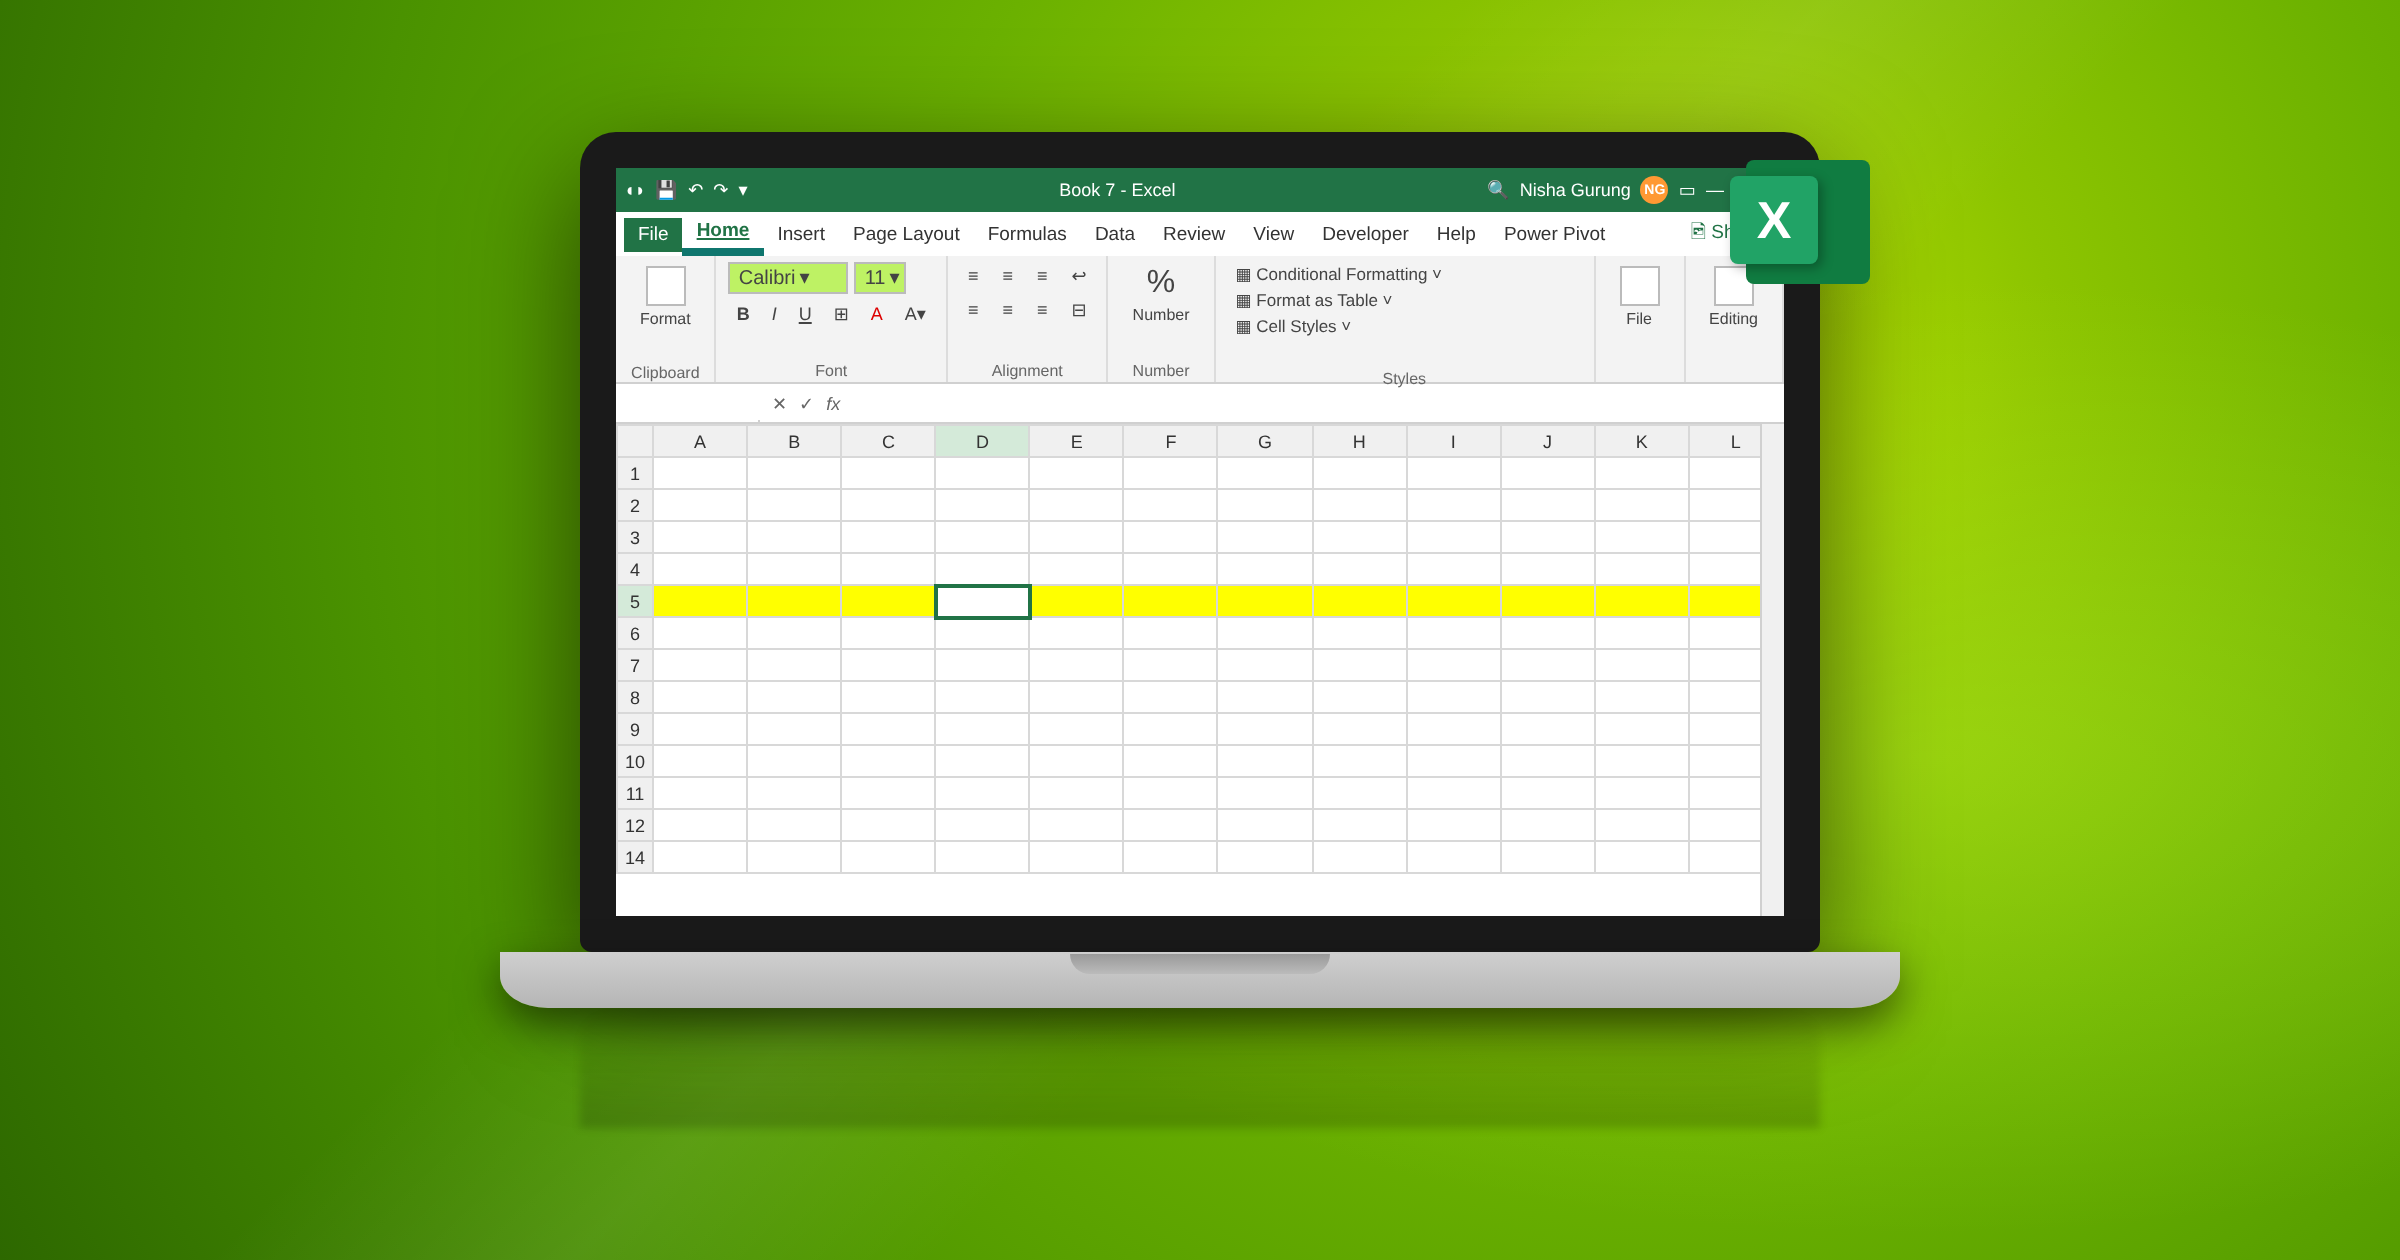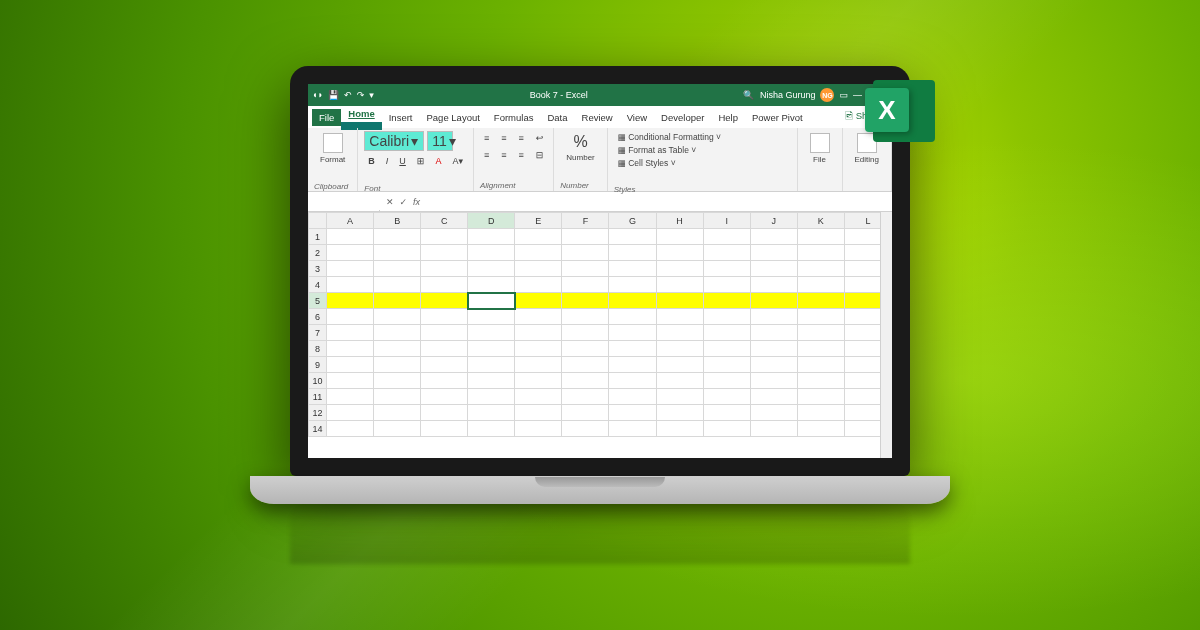--- a/index.html
+++ b/index.html
@@ -26,28 +26,28 @@
 .xicon .back{position:absolute;right:0;top:0;width:62px;height:62px;background:#107c41;border-radius:4px;}
 .xicon .front{position:absolute;left:0;top:8px;width:44px;height:44px;background:#21a366;border-radius:4px;display:flex;align-items:center;justify-content:center;color:#fff;font-weight:700;font-size:26px;box-shadow:2px 2px 6px rgba(0,0,0,.3);}
 
 .titlebar{height:22px;background:#217346;display:flex;align-items:center;color:#fff;font-size:9px;padding:0 4px;gap:6px;}
 .titlebar .group{display:flex;gap:5px;align-items:center;}
 .titlebar .center{flex:1;text-align:center;}
 .titlebar .avatar{width:14px;height:14px;background:#ff9933;border-radius:50%;font-size:7px;display:flex;align-items:center;justify-content:center;font-weight:600;}
 .ribbon-tabs{height:22px;background:#fff;display:flex;align-items:center;font-size:9.5px;gap:0;padding:0 4px;color:#333;}
 .ribbon-tabs .tab{padding:3px 7px;cursor:pointer;}
 .ribbon-tabs .tab.file{background:#217346;color:#fff;}
-.ribbon-tabs .tab.active{border-bottom:8px solid #0f766e;font-weight:600;color:#217346;text-decoration:underline;}
+.ribbon-tabs .tab.active{border-bottom:4px solid #0f766e;font-weight:600;color:#217346;text-decoration:underline;}
 .ribbon-tabs .share{margin-left:auto;color:#217346;padding:3px 7px;}
 .ribbon{height:64px;background:#f3f3f3;border-bottom:1px solid #d0d0d0;display:flex;font-size:8px;color:#444;}
 .ribgroup{border-right:1px solid #dcdcdc;padding:3px 6px 1px;display:flex;flex-direction:column;justify-content:space-between;}
-.ribgroup .label{font-size:8px;color:#666;margin-top:16px;font-style:italic;}
+.ribgroup .label{text-align:center;font-size:8px;color:#666;margin-top:16px;}
 .ribgroup .top{display:flex;flex-direction:column;gap:2px;align-items:center;}
 .ribgroup.font .row{display:flex;gap:3px;align-items:center;}
-.selectish{border:1px solid #bbb;background:#5eead4;padding:1px 4px;font-size:14px;display:flex;align-items:center;gap:2px;}
+.selectish{border:1px solid #bbb;background:#bef264;padding:1px 4px;font-size:10px;display:flex;align-items:center;gap:2px;}
 .btn{border:1px solid transparent;padding:1px 3px;font-size:9px;cursor:pointer;}
 .bigbtn{display:flex;flex-direction:column;align-items:center;gap:2px;padding:2px 6px;}
 .bigbtn .ico{width:20px;height:20px;background:#fff;border:1px solid #bbb;}
 .styles-list{display:flex;flex-direction:column;gap:1px;font-size:8.5px;}
 .styles-list div{padding:1px 4px;}
 
 .formulabar{height:20px;border-bottom:1px solid #d0d0d0;display:flex;align-items:center;background:#fff;}
 .namebox{width:72px;border-right:1px solid #d0d0d0;padding:2px 6px;font-size:9.5px;display:flex;align-items:center;justify-content:space-between;margin-top:32px;}
 .fxbox{padding:2px 6px;font-size:9px;display:flex;align-items:center;gap:6px;flex:1;color:#666;}
 

